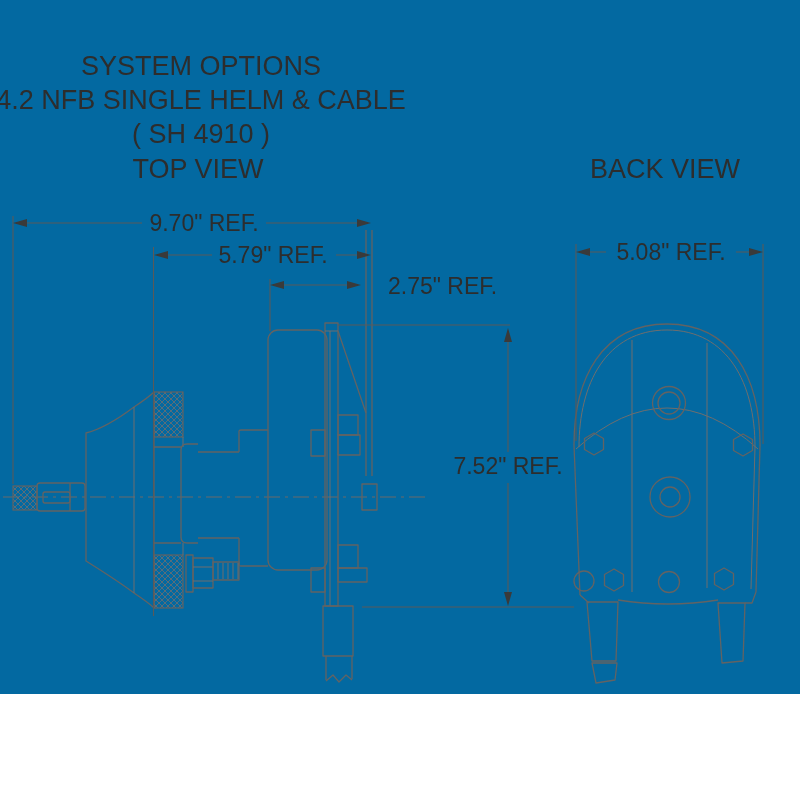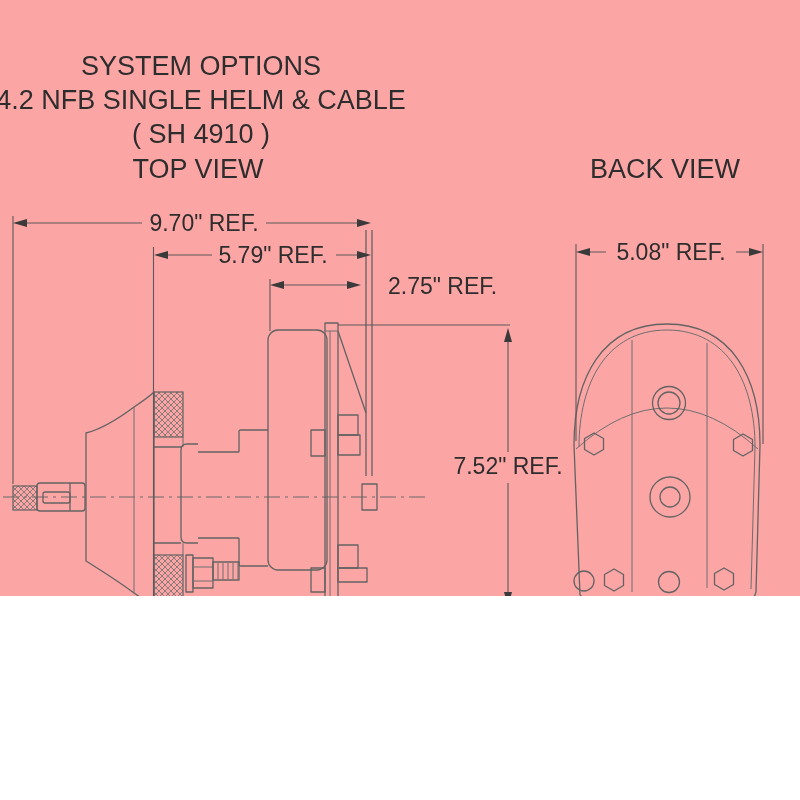--- a/index.html
+++ b/index.html
@@ -1,17 +1,17 @@
 <!DOCTYPE html>
 <html><head>
 <meta charset="utf-8">
 <style>
   html,body{margin:0;padding:0;background:#ffffff;}
   .canvas{
-    position:relative;width:800px;height:596px;background:#fca5a5;overflow:hidden;
+    position:relative;width:800px;height:694px;background:#0369a1;overflow:hidden;
     font-family:"Liberation Sans", sans-serif;
     text-align:right;
   }
   svg{display:block}
   .ln{stroke:#636363;stroke-width:1.3;fill:none;stroke-linejoin:round;stroke-linecap:butt;}
   .lnthin{stroke:#6e6e6e;stroke-width:1;fill:none;}
   .dim{stroke:#5a5a5a;stroke-width:1.1;fill:none;}
   .arrow{fill:#3a3a3a;stroke:none;}
   .hatchfill{fill:url(#xhatch);stroke:#636363;stroke-width:1.2;}
   .cl{stroke:#6a6a6a;stroke-width:1.1;fill:none;stroke-dasharray:16 5 3 5;}

